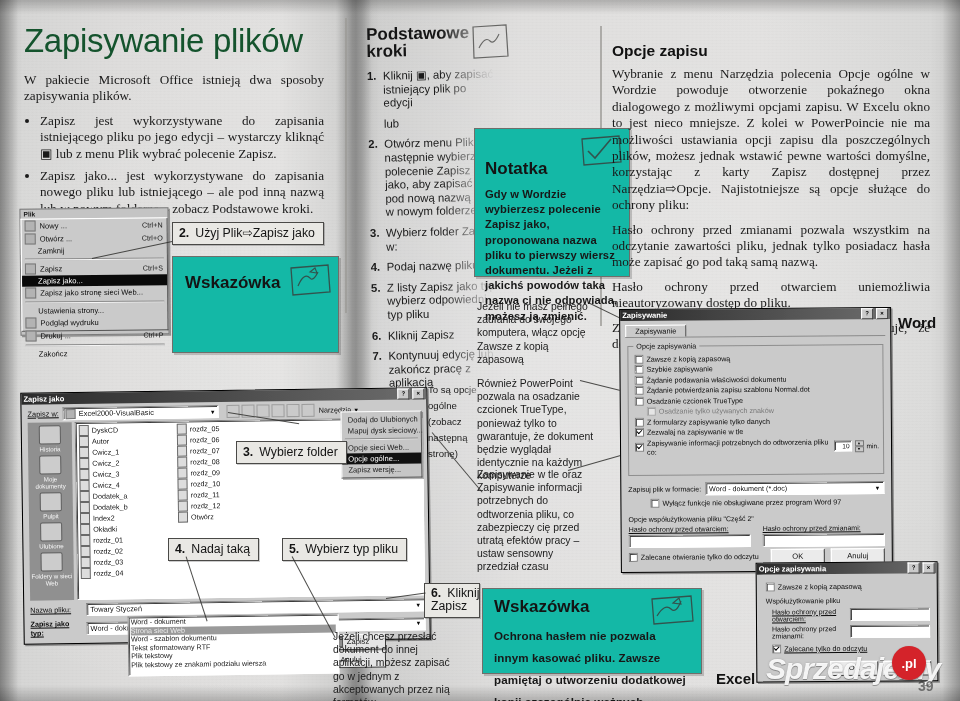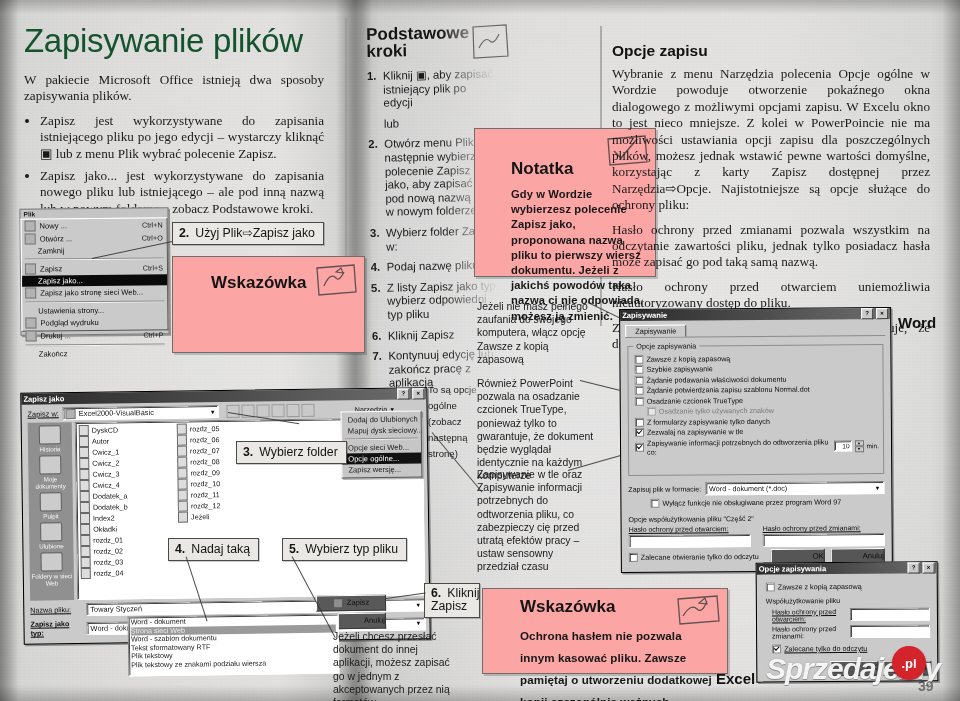--- a/index.html
+++ b/index.html
@@ -63,23 +63,22 @@
     display:flex;gap:5px;
   }
   #steps li .n{font-weight:700;min-width:11px;}
   .fadeR{
     -webkit-mask-image:linear-gradient(90deg,#000 58%,rgba(0,0,0,.25) 88%,rgba(0,0,0,0) 100%);
     mask-image:linear-gradient(90deg,#000 58%,rgba(0,0,0,.25) 88%,rgba(0,0,0,0) 100%);
   }
 
   
   .notebox{
-    position:absolute;background:#fca5a5;border:1.5px solid #6f6e6a;
+    position:absolute;background:#14b8a6;border:1.5px solid #6f6e6a;
     box-shadow:2px 2px 0 rgba(0,0,0,.18);
-    padding-left:26px;
   }
   .notebox .nb-title{
     font-family:"Liberation Sans", sans-serif;font-weight:700;font-size:17px;color:#141414;
   }
   .notebox .nb-body{
     font-family:"Liberation Sans", sans-serif;font-weight:700;font-size:11.6px;line-height:15.4px;
     letter-spacing:.1px;color:#171717;
   }
   .nb-icon{position:absolute;right:6px;top:5px;opacity:.85;}
 
@@ -118,22 +117,22 @@
   .mi .lbl{flex:1;}
   .mi .acc{color:#222;font-size:7.2px;}
   .mi.sel{background:#111;color:#fff;}
   .msep{height:1px;background:#8a8a8a;margin:2px 3px;border-bottom:1px solid #efefef;}
   .micon{width:9px;height:9px;background:#b0b0b0;border:1px solid #777;flex:0 0 auto;}
   .fld{
     background:#fff;border:1px solid #808080;border-right-color:#fff;border-bottom-color:#fff;
     box-shadow:inset 1px 1px 0 #404040;
   }
   .btn95{
-    background:#c2410c;border:1px solid #fff;border-right-color:#3a3a3a;border-bottom-color:#3a3a3a;
-    text-align:right;font-size:7.6px;line-height:12px;color:#111;
+    background:#e5e5e5;border:1px solid #fff;border-right-color:#3a3a3a;border-bottom-color:#3a3a3a;
+    text-align:center;font-size:7.6px;line-height:12px;color:#111;margin-top:39px;
   }
   .cb{
     width:7px;height:7px;background:#fff;border:1px solid #7a7a7a;
     box-shadow:inset 1px 1px 0 #444;flex:0 0 auto;position:relative;
   }
   .cb.on:after{content:"";position:absolute;left:1px;top:1px;width:4px;height:2px;border-left:1.4px solid #000;border-bottom:1.4px solid #000;transform:rotate(-45deg);}
   .row{display:flex;align-items:center;gap:3px;font-size:7.2px;line-height:9px;margin:1.5px 0;}
   .grp{border:1px solid #8d8d8d;border-top-color:#8d8d8d;position:relative;padding:6px 4px 4px 6px;}
   .grp > .gl{position:absolute;top:-5px;left:5px;background:#c6c6c6;padding:0 3px;font-size:7.2px;}
   .fileicon{width:8px;height:9px;background:#d8d8d8;border:1px solid #6a6a6a;flex:0 0 auto;}
@@ -330,21 +329,21 @@
       <span style="font-size:7.4px;flex:1;">Excel2000-VisualBasic</span>
       <span style="font-size:6px;">▼</span>
     </span>
     <span style="display:flex;gap:2px;align-items:center;margin-left:4px;">
       <span class="tbi"></span>
       <span class="tbi"></span>
       <span class="tbi"></span>
       <span class="tbi"></span>
       <span class="tbi"></span>
       <span class="tbi"></span>
-      <span style="font-size:7.2px;padding-left:2px;margin-left:36px;">Narzędzia</span>
+      <span style="font-size:7.2px;padding-left:2px;">Narzędzia</span>
       <span style="font-size:6px;">▼</span>
     </span>
   </div>
 
   <div style="display:flex;gap:0;padding:0 4px 0 6px;height:178px;">
     <div class="places">
       <div class="place">
         <span class="pico"></span>
         <span class="plbl">Historia</span>
       </div>
@@ -452,21 +451,21 @@
           <div class="fitem">
             <span class="fileicon"></span>
             <span>rozdz_11</span>
           </div>
           <div class="fitem">
             <span class="fileicon"></span>
             <span>rozdz_12</span>
           </div>
           <div class="fitem">
             <span class="fileicon"></span>
-            <span>Jeżeli</span>
+            <span>Otwórz</span>
           </div>
         </div>
     </div>
   </div>
 
   <div style="padding:3px 4px 0 6px;">
     <div style="display:flex;align-items:center;gap:4px;margin-bottom:3px;">
       <span style="font-size:7.2px;width:52px;text-decoration:underline;">Nazwa pliku:</span>
       <span class="fld" style="flex:1;height:11px;display:flex;align-items:center;padding:0 3px;">
         <span style="font-size:7.4px;flex:1;">Towary Styczeń</span>

